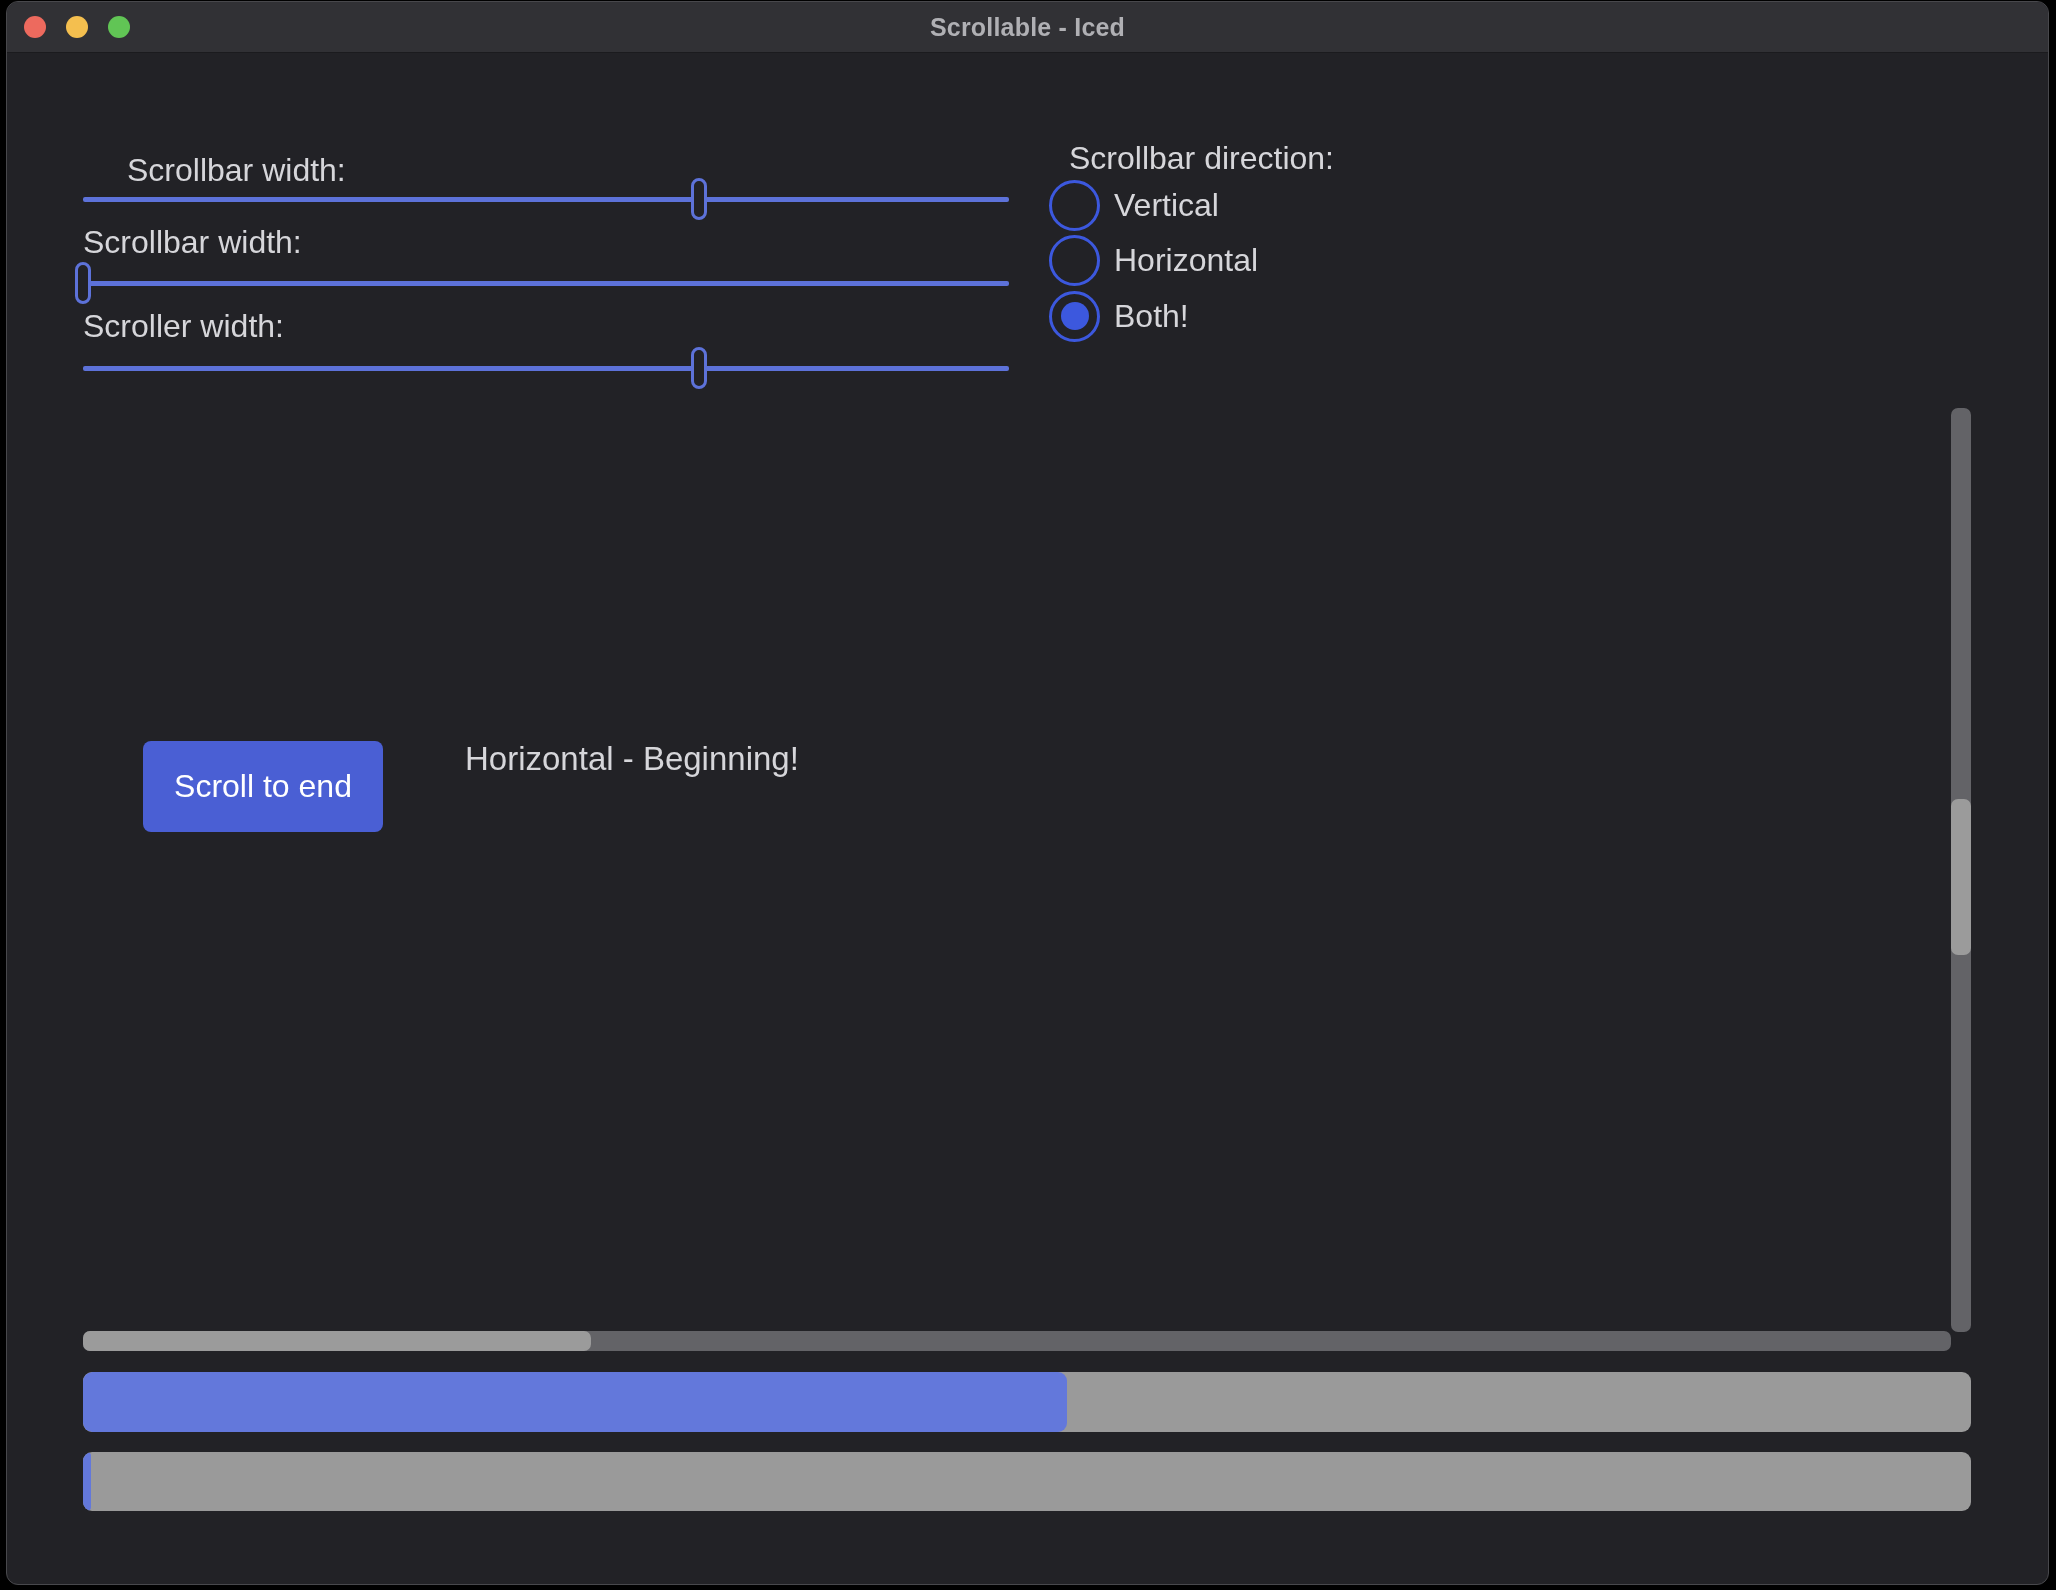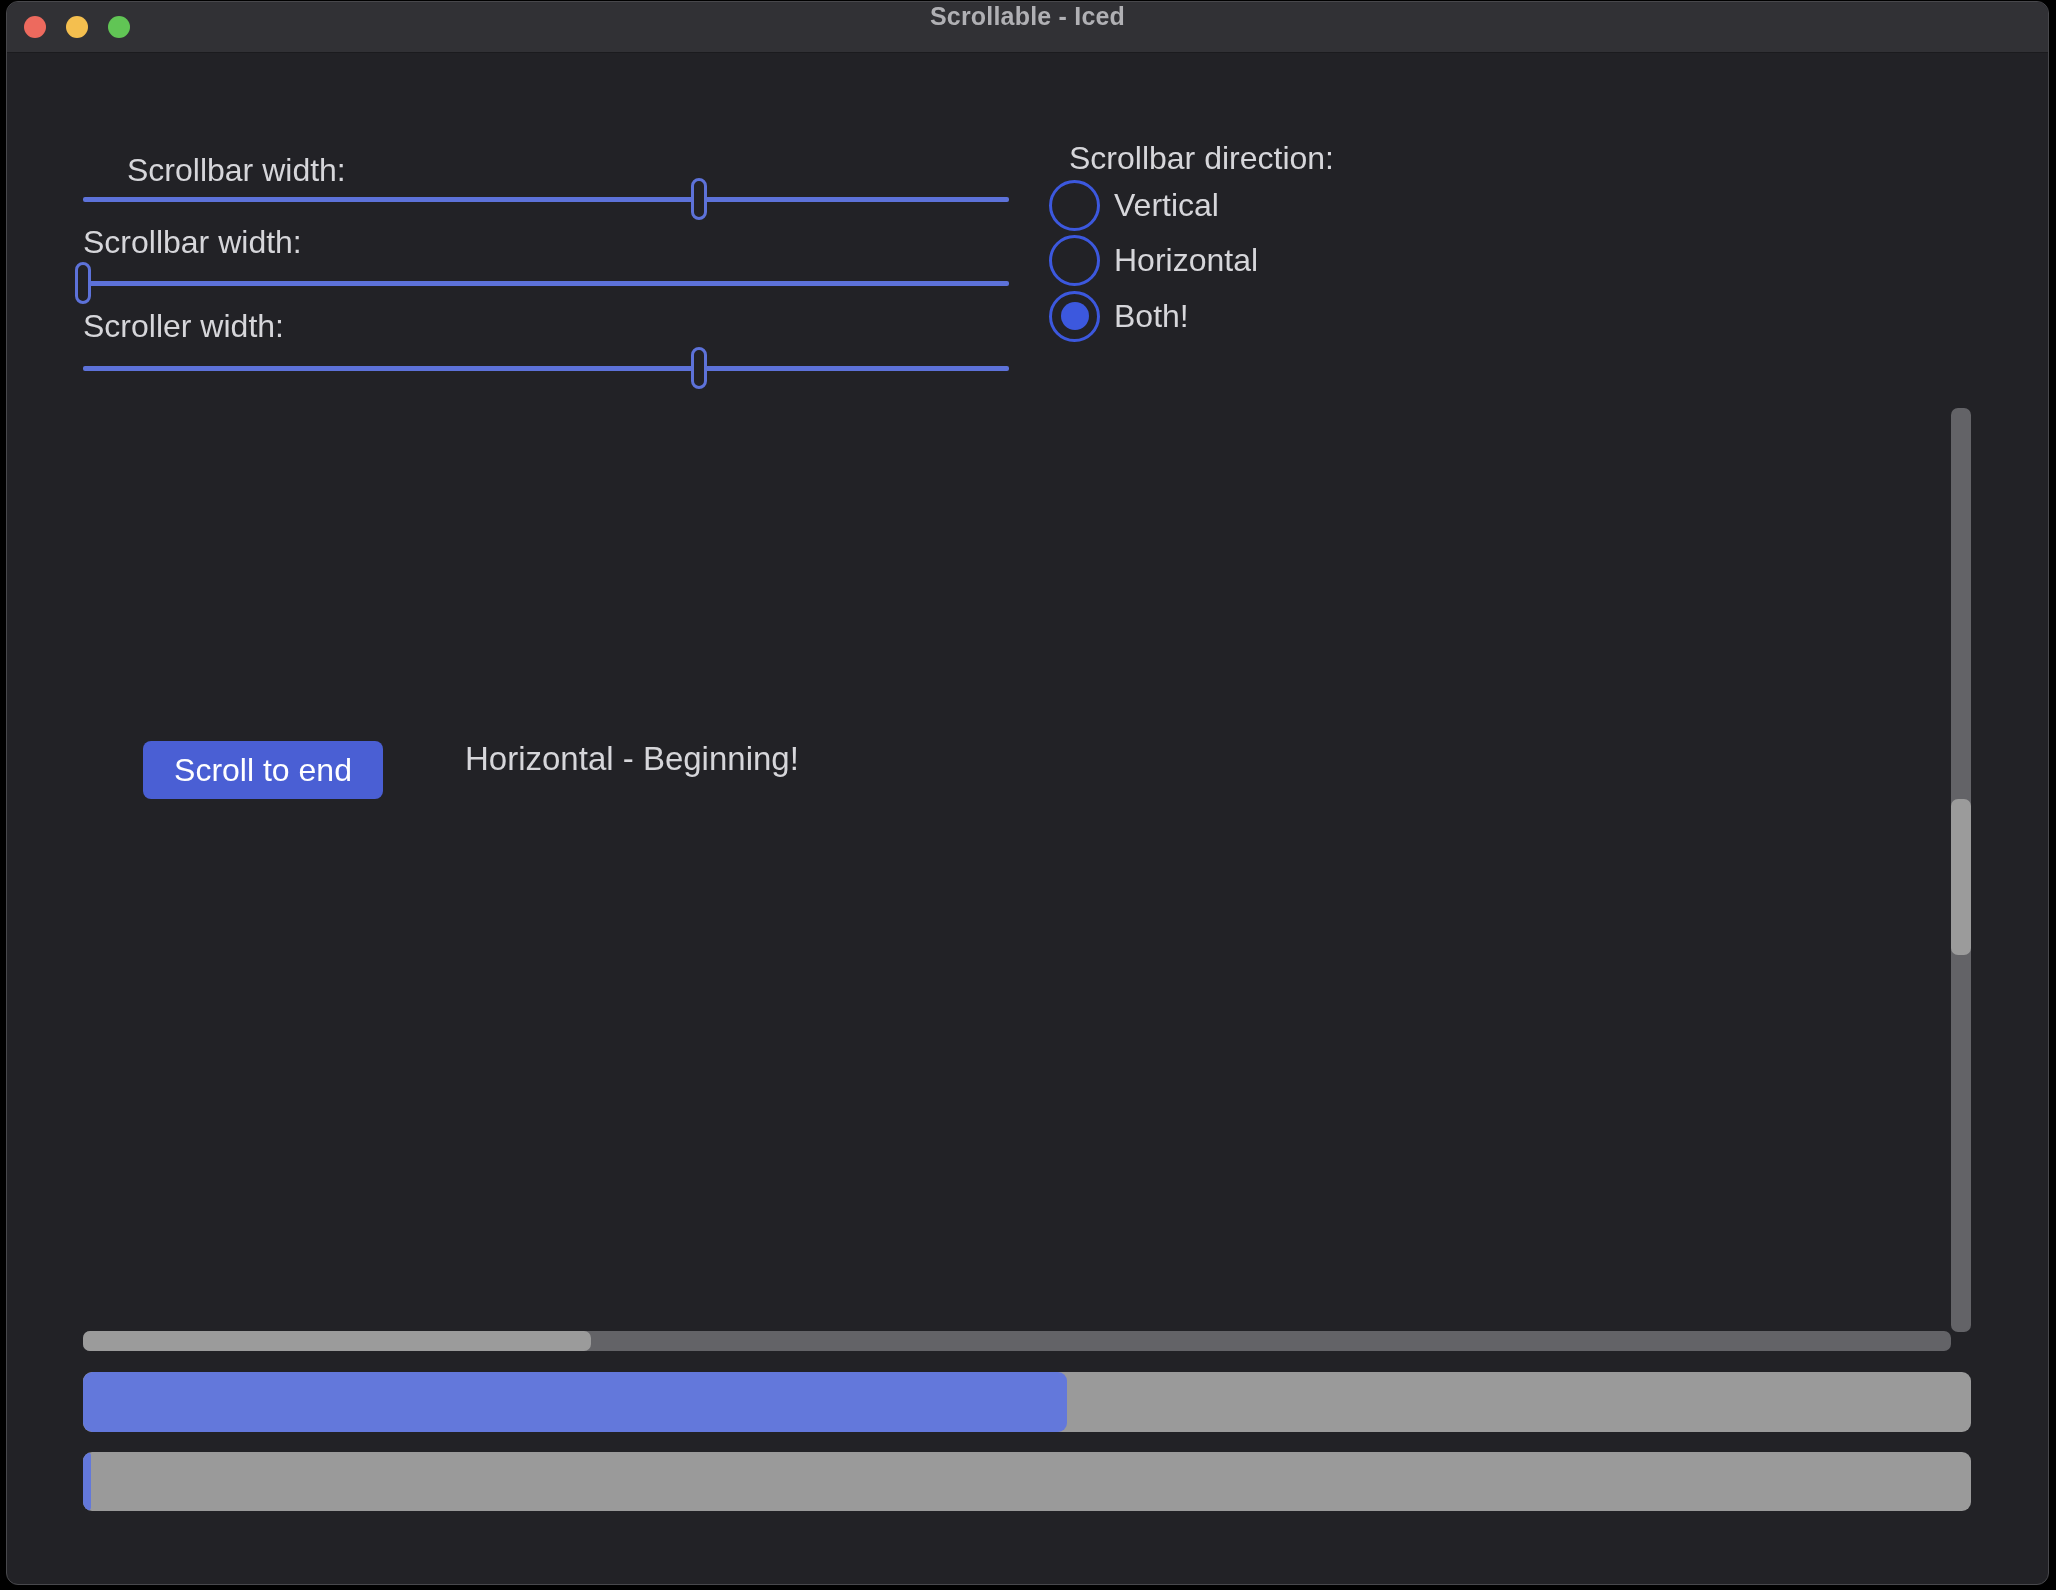--- a/index.html
+++ b/index.html
@@ -10,21 +10,21 @@
     position: absolute; left: 6px; top: 1px; width: 2043px; height: 1584px;
     background: var(--window-bg, #222226);
     border: 1px solid #48484c; border-radius: 12px; overflow: hidden;
   }
 
   
   .titlebar {
     position: absolute; left: 0; top: 0; right: 0; height: 51px;
     background: var(--titlebar-bg, #313135);
     border-bottom: 1px solid #1b1b1e;
-    display: flex; justify-content: center;
+    display: flex; align-items: center; justify-content: center;
   }
   .title-text { color: #b0b0b4; font-size: 25px; font-weight: 700; letter-spacing: .2px; }
   .traffic { position: absolute; left: 17px; top: 0; height: 100%; display: flex; align-items: center; gap: 20px; }
   .light { width: 22px; height: 22px; border-radius: 50%; }
   .light.red    { background: var(--traffic-red, #ed6a5e); }
   .light.yellow { background: var(--traffic-yellow, #f4bf4f); }
   .light.green  { background: var(--traffic-green, #61c555); }
 
   
   .lbl { position: absolute; color: #d6d6da; font-size: 32px; white-space: nowrap; }
@@ -53,21 +53,21 @@
     width: 51px; height: 51px; border-radius: 50%;
     border: 3px solid var(--radio-blue, #3c58de);
     display: flex; align-items: center; justify-content: center; flex: 0 0 auto;
   }
   .radio-dot { width: 28px; height: 28px; border-radius: 50%; background: var(--radio-blue, #3c58de); display: none; }
   .radio-row.selected .radio-dot { display: block; }
   .radio-label { color: #d6d6da; font-size: 32px; margin-left: 14px; white-space: nowrap; }
 
   
   .btn {
-    position: absolute; left: 136px; top: 739px; width: 240px; height: 58px;
+    position: absolute; left: 136px; top: 739px; width: 240px; height: 91px;
     background: var(--accent-blue, #4a5fd4); border: none; border-radius: 8px;
     color: #ffffff; font-size: 32px; font-family: inherit;
     display: flex; align-items: center; justify-content: center; cursor: pointer;
   }
   .status { position: absolute; left: 458px; top: 718px; height: 78px; display: flex; align-items: center;
     color: #d6d6da; font-size: 33px; }
 
   
   .v-scrollbar {
     position: absolute; left: 1944px; top: 406px; width: 20px; height: 924px;

